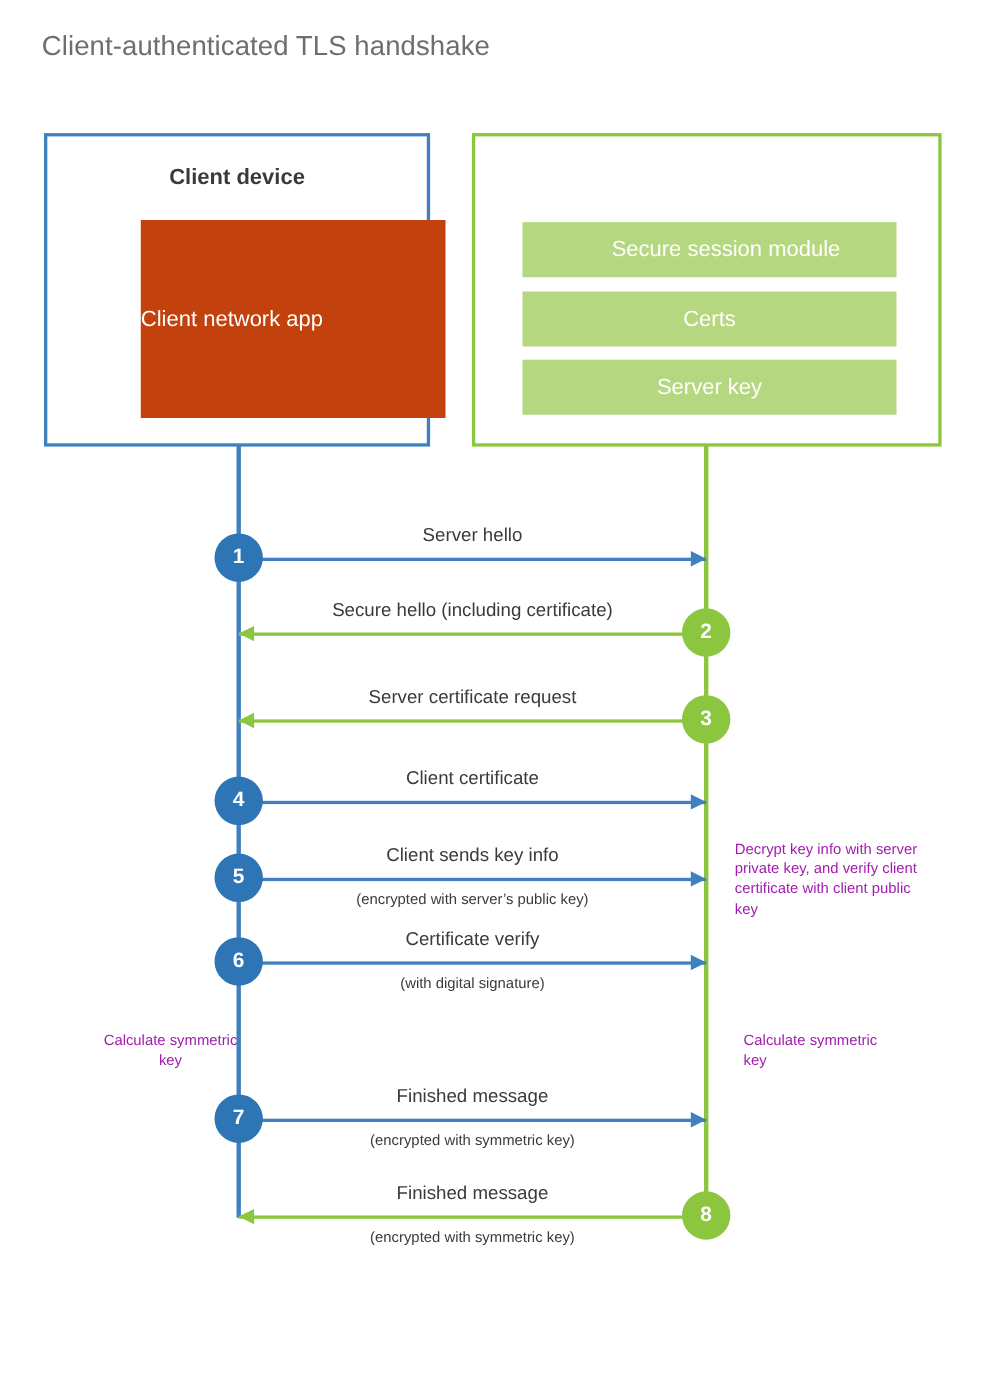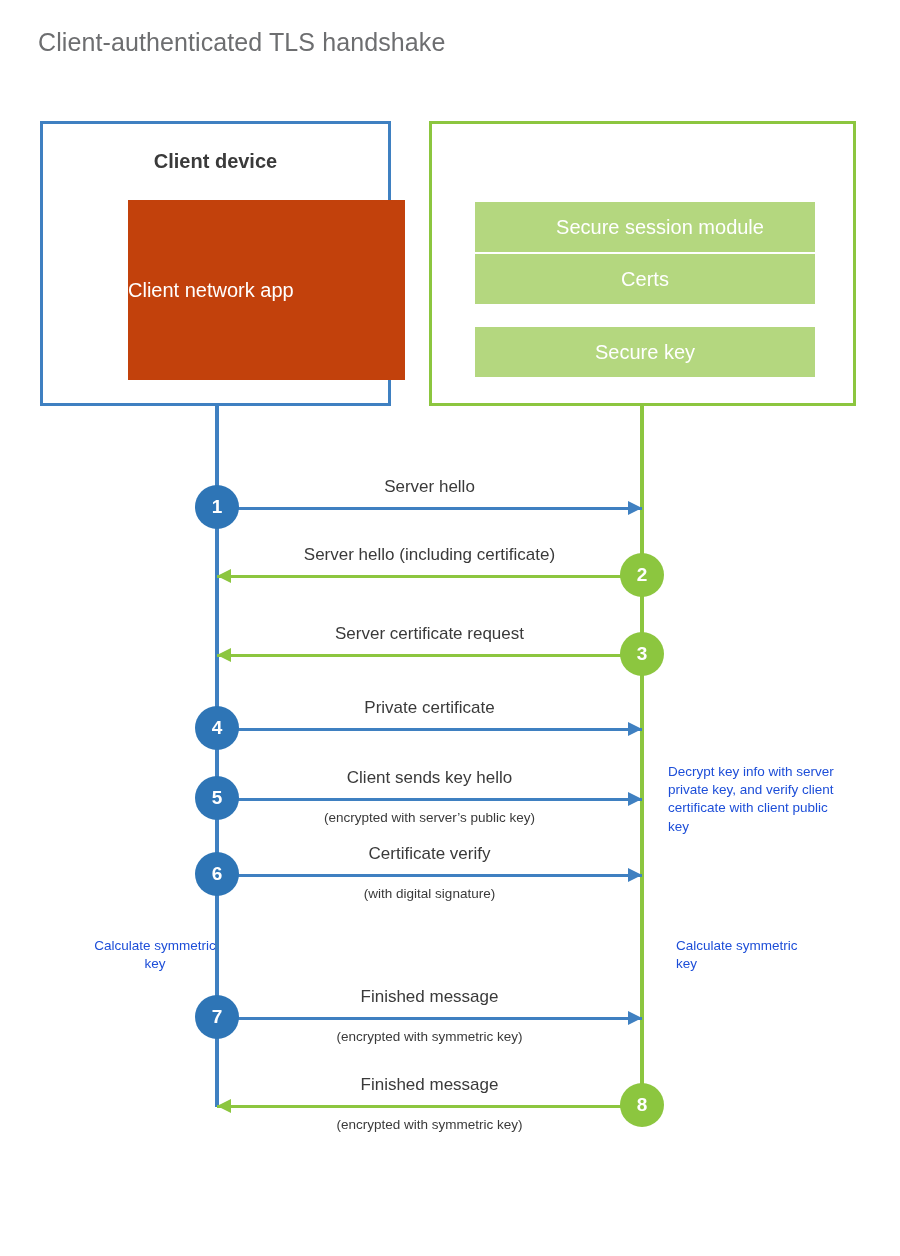--- a/index.html
+++ b/index.html
@@ -65,21 +65,21 @@
     height: 50px;
     background: #b4d77f;
     display: flex;
     align-items: center;
     justify-content: center;
     color: #ffffff;
     font-size: 20px;
     font-weight: 400;
   }
   .sb0 { top: 78px; padding-left: 30px; }
-  .sb1 { top: 130px; }
+  .sb1 { top: 141px; }
   .sb2 { top: 203px; }
 
   
   .lifeline { position: absolute; width: 4px; }
   #client-lifeline { left: 215px; top: 405px; height: 702px; background: #3f80c1; }
   #server-lifeline { left: 640px; top: 405px; height: 702px; background: #8cc63f; }
 
   
   .msg { position: absolute; height: 0; }
   .msg-line {
@@ -132,21 +132,21 @@
     font-weight: 700;
   }
   .step-circle.blue  { background: #2e75b6; }
   .step-circle.green { background: #8cc63f; }
 
   
   .annotation {
     position: absolute;
     font-size: 13.5px;
     line-height: 1.35;
-    color: #1d4ed8;
+    color: #a21caf;
   }
   #server-decrypt-note { left: 668px; top: 763px; width: 175px; }
   #client-calc-note    { left: 90px;  top: 937px; width: 130px; text-align: center; }
   #server-calc-note    { left: 676px; top: 937px; width: 140px; }
 </style>
 </head>
 <body>
 
 <div id="stage">
 
@@ -155,54 +155,54 @@
   <div id="client-box" class="actor-box">
     <div class="actor-title">Client device</div>
     <div id="client-app-block">
       <span id="client-app-label">Client network app</span>
     </div>
   </div>
 
   <div id="server-box" class="actor-box">
     <div class="server-block sb0">Secure session module</div>
     <div class="server-block sb1">Certs</div>
-    <div class="server-block sb2">Secure key</div>
+    <div class="server-block sb2">Server key</div>
   </div>
 
   <div id="client-lifeline" class="lifeline"></div>
   <div id="server-lifeline" class="lifeline"></div>
 
   <div class="msg" style="left:217px; top:507px; width:425px;">
     <div class="msg-line blue" style="left:0; width:425px;"></div>
     <div class="arrowhead right blue" style="left:411px;"></div>
     <div class="msg-label">Server hello</div>
   </div>
 
   <div class="msg" style="left:217px; top:575px; width:425px;">
     <div class="msg-line green" style="left:0; width:425px;"></div>
     <div class="arrowhead left green" style="left:0px;"></div>
-    <div class="msg-label">Server hello (including certificate)</div>
+    <div class="msg-label">Secure hello (including certificate)</div>
   </div>
 
   <div class="msg" style="left:217px; top:654px; width:425px;">
     <div class="msg-line green" style="left:0; width:425px;"></div>
     <div class="arrowhead left green" style="left:0px;"></div>
     <div class="msg-label">Server certificate request</div>
   </div>
 
   <div class="msg" style="left:217px; top:728px; width:425px;">
     <div class="msg-line blue" style="left:0; width:425px;"></div>
     <div class="arrowhead right blue" style="left:411px;"></div>
-    <div class="msg-label">Private certificate</div>
+    <div class="msg-label">Client certificate</div>
   </div>
 
   <div class="msg" style="left:217px; top:798px; width:425px;">
     <div class="msg-line blue" style="left:0; width:425px;"></div>
     <div class="arrowhead right blue" style="left:411px;"></div>
-    <div class="msg-label">Client sends key hello</div>
+    <div class="msg-label">Client sends key info</div>
     <div class="msg-sublabel">(encrypted with server’s public key)</div>
   </div>
 
   <div class="msg" style="left:217px; top:874px; width:425px;">
     <div class="msg-line blue" style="left:0; width:425px;"></div>
     <div class="arrowhead right blue" style="left:411px;"></div>
     <div class="msg-label">Certificate verify</div>
     <div class="msg-sublabel">(with digital signature)</div>
   </div>
 

